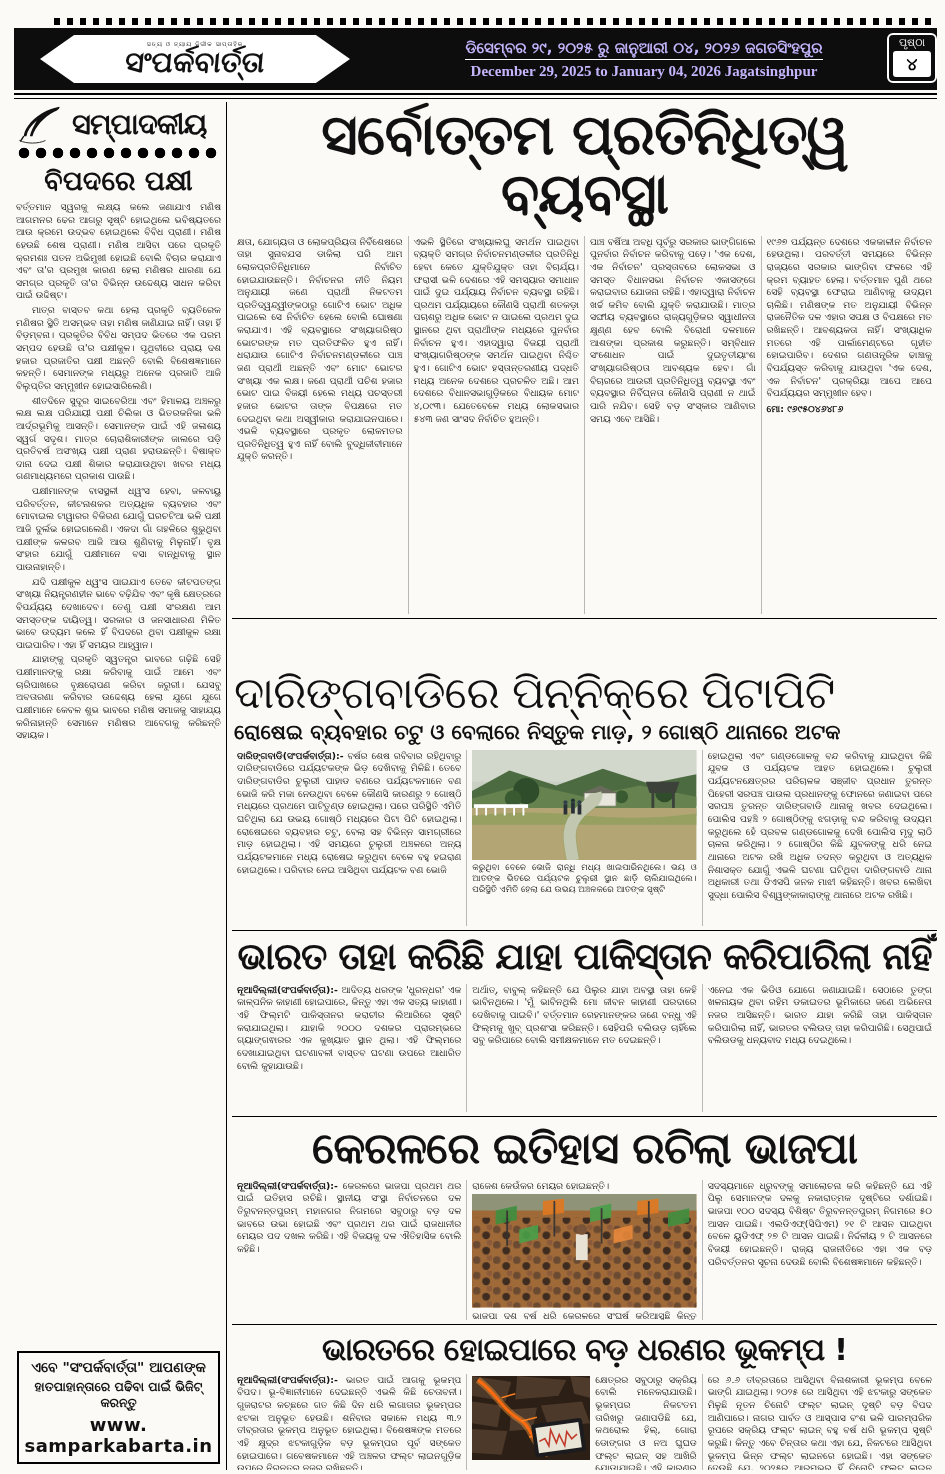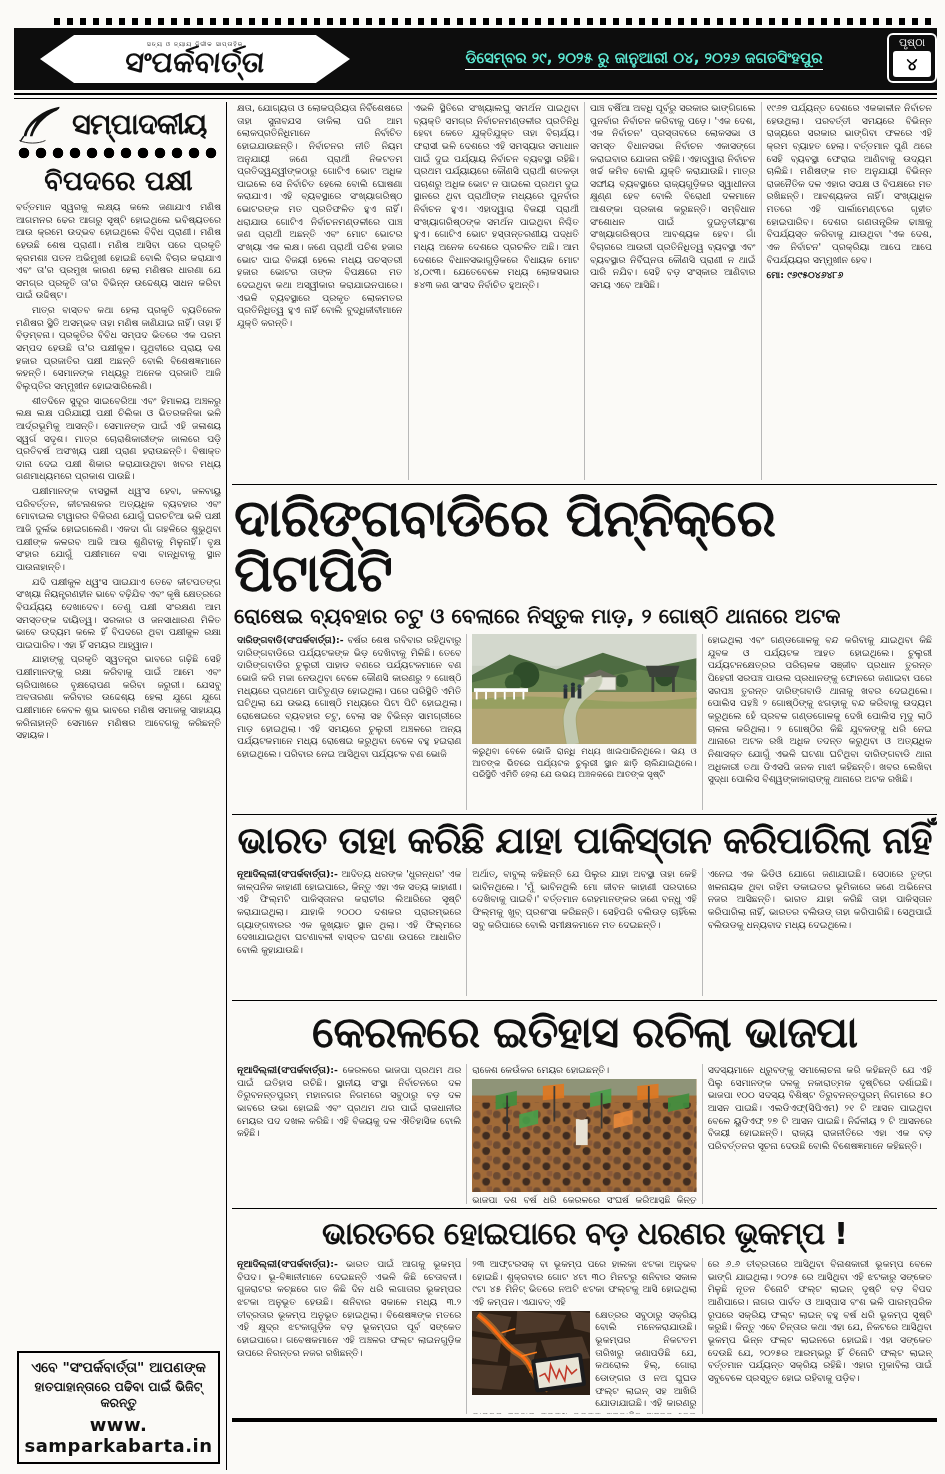--- a/index.html
+++ b/index.html
@@ -9,21 +9,21 @@
   
   .dotrow{height:7px;margin:0 4px 3px 40px;
     background-image:repeating-linear-gradient(90deg,#000 0 6px,transparent 6px 13px);}
   
   .masthead{height:62px;background:#0d0d0d;position:relative;display:flex;align-items:center;}
   .logo-plate{margin-left:26px;background:#fff;width:310px;height:52px;
     clip-path:polygon(0% 50%,11% 4%,89% 4%,100% 50%,89% 96%,11% 96%);
     display:flex;flex-direction:column;justify-content:center;align-items:center;}
   .logo-tagline{font-size:6px;letter-spacing:1px;color:#222;line-height:1;}
   .logo-text{font-size:29px;font-weight:bold;line-height:1.05;transform:skewX(-5deg);}
-  .mast-center{position:absolute;left:430px;width:400px;text-align:center;color:#5eead4;}
+  .mast-center{position:absolute;left:430px;width:400px;text-align:center;color:#c4b5fd;}
   .date-odia{font-size:15px;font-weight:bold;display:inline-block;
     border-bottom:1.5px solid #fff;padding-bottom:2px;}
   .date-en{font-family:"Liberation Serif",serif;font-weight:bold;font-size:15px;margin-top:3px;}
   .page-box{position:absolute;right:0;top:5px;width:50px;height:50px;border:2px solid #fff;
     border-radius:6px;background:#0d0d0d;text-align:center;box-sizing:border-box;}
   .page-label{color:#fff;font-size:11px;line-height:1.2;padding-top:1px;}
   .page-num{margin:2px auto 0;width:38px;height:26px;background:#fff;color:#000;border-radius:3px;
     font-size:17px;font-weight:bold;line-height:26px;}
   .double-rule{height:3px;border-top:2px solid #000;border-bottom:1px solid #000;margin:3px 0 0;}
   
@@ -45,21 +45,21 @@
   .main-col{flex:1;padding-left:5px;display:flex;flex-direction:column;overflow:hidden;}
   .lead-hl{font-size:56px;font-weight:bold;text-align:center;letter-spacing:-1px;
     line-height:1.05;padding:4px 0 12px;}
   .cols{display:flex;overflow:hidden;}
   .col{flex:1;padding:0 5px;font-size:9.3px;line-height:1.36;text-align:justify;overflow:hidden;}
   .col + .col{border-left:1px solid #b8b8b8;}
   .lead-cols{height:378px;}
   .byline{font-weight:bold;}
   .contact{font-weight:bold;margin-top:3px;}
   .hrule{border-top:1.5px solid #000;margin:4px 0 0;}
-  .a2-hl{font-size:52px;font-weight:bold;letter-spacing:-1px;line-height:1.05;padding:6px 0 2px 2px;}
+  .a2-hl{font-size:44px;font-weight:normal;letter-spacing:-1px;line-height:1.05;padding:6px 0 2px 2px;margin-top:45px;}
   .a2-sub{font-size:20.5px;font-weight:bold;padding:2px 0 6px 2px;}
   .a2-cols{height:176px;}
   .photo{display:block;width:100%;}
   .caption{font-size:8.6px;line-height:1.3;text-align:justify;margin-top:2px;}
   .a3-hl{font-size:37px;font-weight:bold;text-align:center;letter-spacing:-1px;padding:4px 0 6px;}
   .a3-cols{height:128px;}
   .a4-hl{font-size:43px;font-weight:bold;text-align:center;letter-spacing:-1px;padding:6px 0 6px;}
   .a4-cols{height:140px;}
   .a5-hl{font-size:31px;font-weight:bold;text-align:center;letter-spacing:-1px;padding:6px 0 6px;}
   .a5-cols{height:156px;}
@@ -75,20 +75,21 @@
   <div class="inner">
     <div class="dotrow"></div>
 
     <div class="masthead">
       <div class="logo-plate">
         <div class="logo-tagline">ସତ୍ୟ ଓ ନ୍ୟାୟ ନିର୍ଭୀକ ସାପ୍ତାହିକ</div>
         <div class="logo-text">ସଂପର୍କବାର୍ତ୍ତା</div>
       </div>
       <div class="mast-center">
         <span class="date-odia">ଡିସେମ୍ବର ୨୯, ୨୦୨୫ ରୁ ଜାନୁଆରୀ ୦୪, ୨୦୨୬ ଜଗତସିଂହପୁର</span>
+        <div class="date-en">December 29, 2025 to January 04, 2026  Jagatsinghpur</div>
       </div>
       <div class="page-box">
         <div class="page-label">ପୃଷ୍ଠା</div>
         <div class="page-num">୪</div>
       </div>
     </div>
 
     <div class="double-rule"></div>
 
     <div class="content-row">
@@ -117,20 +118,21 @@
           <div class="promo2">ହାତପାହାନ୍ତାରେ ପଢିବା ପାଇଁ ଭିଜିଟ୍ କରନ୍ତୁ</div>
           <div class="promo-url">www. samparkabarta.in</div>
         </div>
       </div>
 
       <div class="vdiv"></div>
 
       <div class="main-col">
 
         <div>
+          <div class="lead-hl">ସର୍ବୋତ୍ତମ ପ୍ରତିନିଧିତ୍ୱ ବ୍ୟବସ୍ଥା</div>
           <div class="cols lead-cols">
             <div class="col">କ୍ଷତା, ଯୋଗ୍ୟତା ଓ ଲୋକପ୍ରିୟତା ନିର୍ବିଶେଷରେ ତାହା ସୁନାବଯସ ଡାକିଲା ପରି ଆମ ଲୋକପ୍ରତିନିଧିମାନେ ନିର୍ବାଚିତ ହୋଇଯାଉଛନ୍ତି। ନିର୍ବାଚନର ନୀତି ନିୟମ ଅନୁଯାୟୀ ଜଣେ ପ୍ରାର୍ଥୀ ନିକଟତମ ପ୍ରତିଦ୍ୱନ୍ଦ୍ୱୀଙ୍କଠାରୁ ଗୋଟିଏ ଭୋଟ ଅଧିକ ପାଇଲେ ସେ ନିର୍ବାଚିତ ହେଲେ ବୋଲି ଘୋଷଣା କରାଯାଏ। ଏହି ବ୍ୟବସ୍ଥାରେ ସଂଖ୍ୟାଗରିଷ୍ଠ ଭୋଟରଙ୍କ ମତ ପ୍ରତିଫଳିତ ହୁଏ ନାହିଁ। ଧରାଯାଉ ଗୋଟିଏ ନିର୍ବାଚନମଣ୍ଡଳୀରେ ପାଞ୍ଚ ଜଣ ପ୍ରାର୍ଥୀ ଅଛନ୍ତି ଏବଂ ମୋଟ ଭୋଟର ସଂଖ୍ୟା ଏକ ଲକ୍ଷ। ଜଣେ ପ୍ରାର୍ଥୀ ପଚିଶ ହଜାର ଭୋଟ ପାଇ ବିଜୟୀ ହେଲେ ମଧ୍ୟ ପଚସ୍ତରୀ ହଜାର ଭୋଟର ତାଙ୍କ ବିପକ୍ଷରେ ମତ ଦେଇଥିବା କଥା ଅସ୍ୱୀକାର କରାଯାଇନପାରେ। ଏଭଳି ବ୍ୟବସ୍ଥାରେ ପ୍ରକୃତ ଲୋକମତର ପ୍ରତିନିଧିତ୍ୱ ହୁଏ ନାହିଁ ବୋଲି ବୁଦ୍ଧିଜୀବୀମାନେ ଯୁକ୍ତି କରନ୍ତି।</div>
             <div class="col">ଏଭଳି ସ୍ଥିତିରେ ସଂଖ୍ୟାଲଘୁ ସମର୍ଥନ ପାଇଥିବା ବ୍ୟକ୍ତି ସମଗ୍ର ନିର୍ବାଚନମଣ୍ଡଳୀର ପ୍ରତିନିଧି ହେବା କେତେ ଯୁକ୍ତିଯୁକ୍ତ ତାହା ବିଚାର୍ଯ୍ୟ। ଫରାସୀ ଭଳି ଦେଶରେ ଏହି ସମସ୍ୟାର ସମାଧାନ ପାଇଁ ଦୁଇ ପର୍ଯ୍ୟାୟ ନିର୍ବାଚନ ବ୍ୟବସ୍ଥା ରହିଛି। ପ୍ରଥମ ପର୍ଯ୍ୟାୟରେ କୌଣସି ପ୍ରାର୍ଥୀ ଶତକଡ଼ା ପଚାଶରୁ ଅଧିକ ଭୋଟ ନ ପାଇଲେ ପ୍ରଥମ ଦୁଇ ସ୍ଥାନରେ ଥିବା ପ୍ରାର୍ଥୀଙ୍କ ମଧ୍ୟରେ ପୁନର୍ବାର ନିର୍ବାଚନ ହୁଏ। ଏହାଦ୍ୱାରା ବିଜୟୀ ପ୍ରାର୍ଥୀ ସଂଖ୍ୟାଗରିଷ୍ଠଙ୍କ ସମର୍ଥନ ପାଇଥିବା ନିଶ୍ଚିତ ହୁଏ। ଗୋଟିଏ ଭୋଟ ହସ୍ତାନ୍ତରଣୀୟ ପଦ୍ଧତି ମଧ୍ୟ ଅନେକ ଦେଶରେ ପ୍ରଚଳିତ ଅଛି। ଆମ ଦେଶରେ ବିଧାନସଭାଗୁଡ଼ିକରେ ବିଧାୟକ ମୋଟ ୪,୦୯୩। ଯେତେବେଳେ ମଧ୍ୟ ଲୋକସଭାର ୫୪୩ ଜଣ ସାଂସଦ ନିର୍ବାଚିତ ହୁଅନ୍ତି।</div>
             <div class="col">ପାଞ୍ଚ ବର୍ଷିଆ ଅବଧି ପୂର୍ବରୁ ସରକାର ଭାଙ୍ଗିଗଲେ ପୁନର୍ବାର ନିର୍ବାଚନ କରିବାକୁ ପଡ଼େ। 'ଏକ ଦେଶ, ଏକ ନିର୍ବାଚନ' ପ୍ରସ୍ତାବରେ ଲୋକସଭା ଓ ସମସ୍ତ ବିଧାନସଭା ନିର୍ବାଚନ ଏକାସଙ୍ଗେ କରାଇବାର ଯୋଜନା ରହିଛି। ଏହାଦ୍ୱାରା ନିର୍ବାଚନ ଖର୍ଚ୍ଚ କମିବ ବୋଲି ଯୁକ୍ତି କରାଯାଉଛି। ମାତ୍ର ସଙ୍ଘୀୟ ବ୍ୟବସ୍ଥାରେ ରାଜ୍ୟଗୁଡ଼ିକର ସ୍ୱାଧୀନତା କ୍ଷୁଣ୍ଣ ହେବ ବୋଲି ବିରୋଧୀ ଦଳମାନେ ଆଶଙ୍କା ପ୍ରକାଶ କରୁଛନ୍ତି। ସମ୍ବିଧାନ ସଂଶୋଧନ ପାଇଁ ଦୁଇତୃତୀୟାଂଶ ସଂଖ୍ୟାଗରିଷ୍ଠତା ଆବଶ୍ୟକ ହେବ। ଗାଁ ବିଚାରରେ ଆଉରୀ ପ୍ରତିନିଧିତ୍ୱ ବ୍ୟବସ୍ଥା ଏବଂ ବ୍ୟବସ୍ଥାର ନିର୍ବିଘ୍ନତା କୌଣସି ପ୍ରାଣୀ ନ ଥାଇଁ ପାରି ନଯିବ। ସେହି ବଡ଼ ସଂସ୍କାର ଆଣିବାର ସମୟ ଏବେ ଆସିଛି।</div>
             <div class="col">
               <span>୧୯୬୭ ପର୍ଯ୍ୟନ୍ତ ଦେଶରେ ଏକକାଳୀନ ନିର୍ବାଚନ ହେଉଥିଲା। ପରବର୍ତ୍ତୀ ସମୟରେ ବିଭିନ୍ନ ରାଜ୍ୟରେ ସରକାର ଭାଙ୍ଗିବା ଫଳରେ ଏହି କ୍ରମ ବ୍ୟାହତ ହେଲା। ବର୍ତ୍ତମାନ ପୁଣି ଥରେ ସେହି ବ୍ୟବସ୍ଥା ଫେରାଇ ଆଣିବାକୁ ଉଦ୍ୟମ ଚାଲିଛି। ମଣିଷଙ୍କ ମତ ଅନୁଯାୟୀ ବିଭିନ୍ନ ରାଜନୈତିକ ଦଳ ଏହାର ସପକ୍ଷ ଓ ବିପକ୍ଷରେ ମତ ରଖିଛନ୍ତି। ଆବଶ୍ୟକତା ନାହିଁ। ସଂଖ୍ୟାଧିକ ମତରେ ଏହି ପାର୍ଲାମେଣ୍ଟରେ ଗୃହୀତ ହୋଇପାରିବ। ଦେଶର ଗଣତାନ୍ତ୍ରିକ ଢାଞ୍ଚାକୁ ବିପର୍ଯ୍ୟସ୍ତ କରିବାକୁ ଯାଉଥିବା 'ଏକ ଦେଶ, ଏକ ନିର୍ବାଚନ' ପ୍ରକ୍ରିୟା ଆପେ ଆପେ ବିପର୍ଯ୍ୟୟର ସମ୍ମୁଖୀନ ହେବ।</span>
               <div class="contact">ମୋ: ୯୬୯୫୦୪୬୪୮୬</div>
             </div>
           </div>
         </div>
@@ -248,21 +250,20 @@
 
         <div class="hrule"></div>
 
         <div>
           <div class="a5-hl">ଭାରତରେ ହୋଇପାରେ ବଡ଼ ଧରଣର ଭୂକମ୍ପ !</div>
           <div class="cols a5-cols">
             <div class="col">
               <span class="byline">ନୂଆଦିଲ୍ଲୀ(ସଂପର୍କବାର୍ତ୍ତା):-</span><span> ଭାରତ ପାଇଁ ଆଗକୁ ଭୂକମ୍ପ ବିପଦ। ଭୂ-ବିଜ୍ଞାନୀମାନେ ଦେଇଛନ୍ତି ଏଭଳି କିଛି ଚେତାବନୀ। ଗୁଜରାଟର କଚ୍ଛରେ ଗତ କିଛି ଦିନ ଧରି ଲଗାତାର ଭୂକମ୍ପର ଝଟକା ଅନୁଭୂତ ହେଉଛି। ଶନିବାର ସକାଳେ ମଧ୍ୟ ୩.୨ ତୀବ୍ରତାର ଭୂକମ୍ପ ଅନୁଭୂତ ହୋଇଥିଲା। ବିଶେଷଜ୍ଞଙ୍କ ମତରେ ଏହି କ୍ଷୁଦ୍ର ଝଟକାଗୁଡ଼ିକ ବଡ଼ ଭୂକମ୍ପର ପୂର୍ବ ସଙ୍କେତ ହୋଇପାରେ। ଗବେଷକମାନେ ଏହି ଅଞ୍ଚଳର ଫଲ୍ଟ ଲାଇନଗୁଡ଼ିକ ଉପରେ ନିରନ୍ତର ନଜର ରଖିଛନ୍ତି।</span>
             </div>
             <div class="col">
-              <div>୨୩ ଆଫ୍ଟରସକ୍ ବା ଭୂକମ୍ପ ପରେ ହାଲକା ଝଟକା ଅନୁଭବ ହୋଇଛି। ଶୁକ୍ରବାର ଗୋଟ ୪ଟା ୩୦ ମିନଟରୁ ଶନିବାର ସକାଳ ୯ଟା ୪୫ ମିନିଟ୍ ଭିତରେ ନଅଟି ଝଟକା ଫଲ୍ଟକୁ ଆସି ହୋଇଥିଲା ଏହି କମ୍ପନ। ଏଯାବତ୍ ଏହି</div>
               <svg class="float-img" viewBox="0 0 120 86">
                 <rect width="120" height="86" fill="#2c1f15"></rect>
                 <g fill="#4d392a">
                   <polygon points="0,0 40,6 34,26 0,20"></polygon>
                   <polygon points="46,0 96,4 88,20 44,24"></polygon>
                   <polygon points="0,26 30,30 26,52 0,48"></polygon>
                   <polygon points="70,30 112,26 120,48 78,52"></polygon>
                   <polygon points="0,54 36,56 30,80 0,78"></polygon>
                 </g>
                 <g fill="#5f4836" opacity="0.7">

